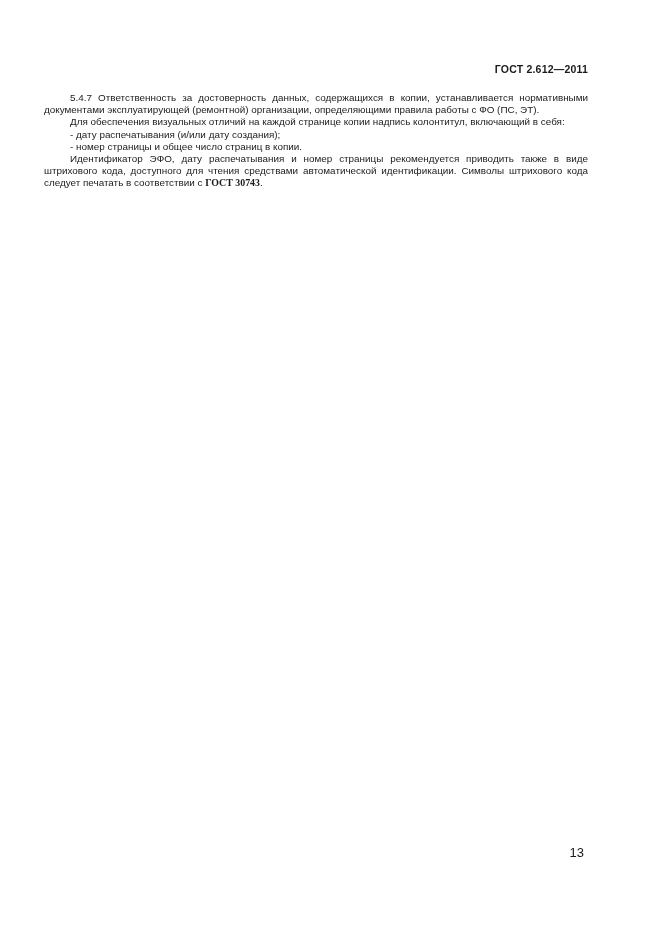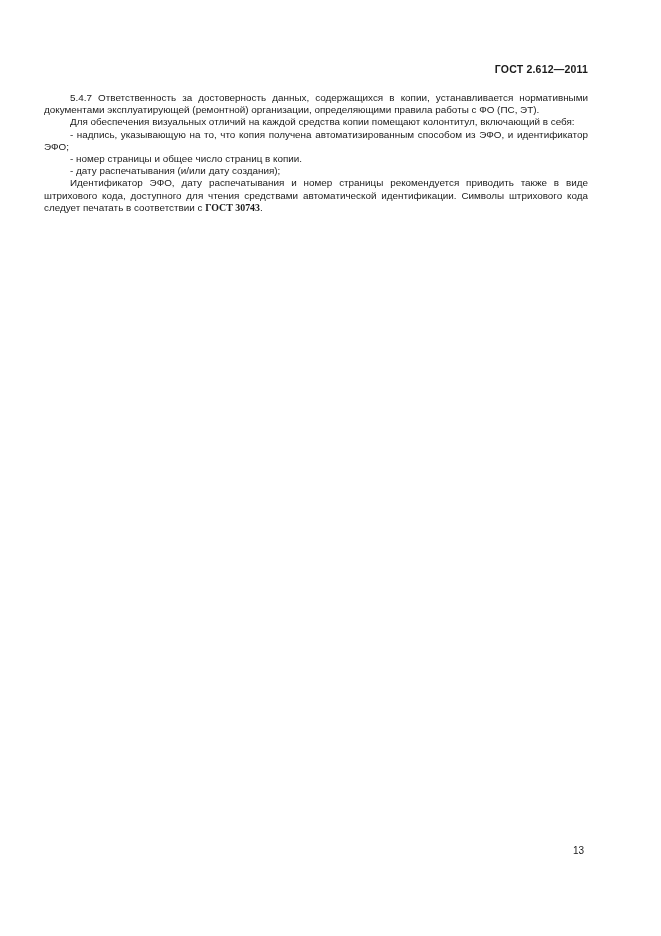--- a/index.html
+++ b/index.html
@@ -43,34 +43,33 @@
   .para .bold {
     font-weight: bold;
     font-family: Liberation Serif, serif;
   }
   .page-number {
     position: absolute;
     top: 845px;
     left: 44px;
     width: 540px;
     text-align: right;
-    font-size: 10px;
+    font-size: 13px;
   }
 </style>
 </head>
 <body>
 
 <div class="page">
 
   <div class="doc-header">ГОСТ 2.612—2011</div>
 
   <div class="content">
       <p class="para"><span>5.4.7 Ответственность за достоверность данных, содержащихся в копии, устанавливается нормативными документами эксплуатирующей (ремонтной) организации, определяющими правила работы с ФО (ПС, ЭТ).</span></p>
-      <p class="para"><span>Для обеспечения визуальных отличий на каждой средства копии помещают колонтитул, включающий в себя:</span></p>
-      <p class="para"><span>- надпись, указывающую на то, что копия получена автоматизированным способом из ЭФО, и идентификатор ЭФО;</span></p>
+      <p class="para"><span>Для обеспечения визуальных отличий на каждой странице копии надпись колонтитул, включающий в себя:</span></p>
+      <p class="para"><span>- дату распечатывания (и/или дату создания);</span></p>
       <p class="para"><span>- номер страницы и общее число страниц в копии.</span></p>
-      <p class="para"><span>- дату распечатывания (и/или дату создания);</span></p>
       <p class="para"><span>Идентификатор ЭФО, дату распечатывания и номер страницы рекомендуется приводить также в виде штрихового кода, доступного для чтения средствами автоматической идентификации. Символы штрихового кода следует печатать в соответствии с </span><span class="bold">ГОСТ 30743</span><span>.</span></p>
     </div>
 
   <div class="page-number">13</div>
 
 </div>
 
 </body></html>

